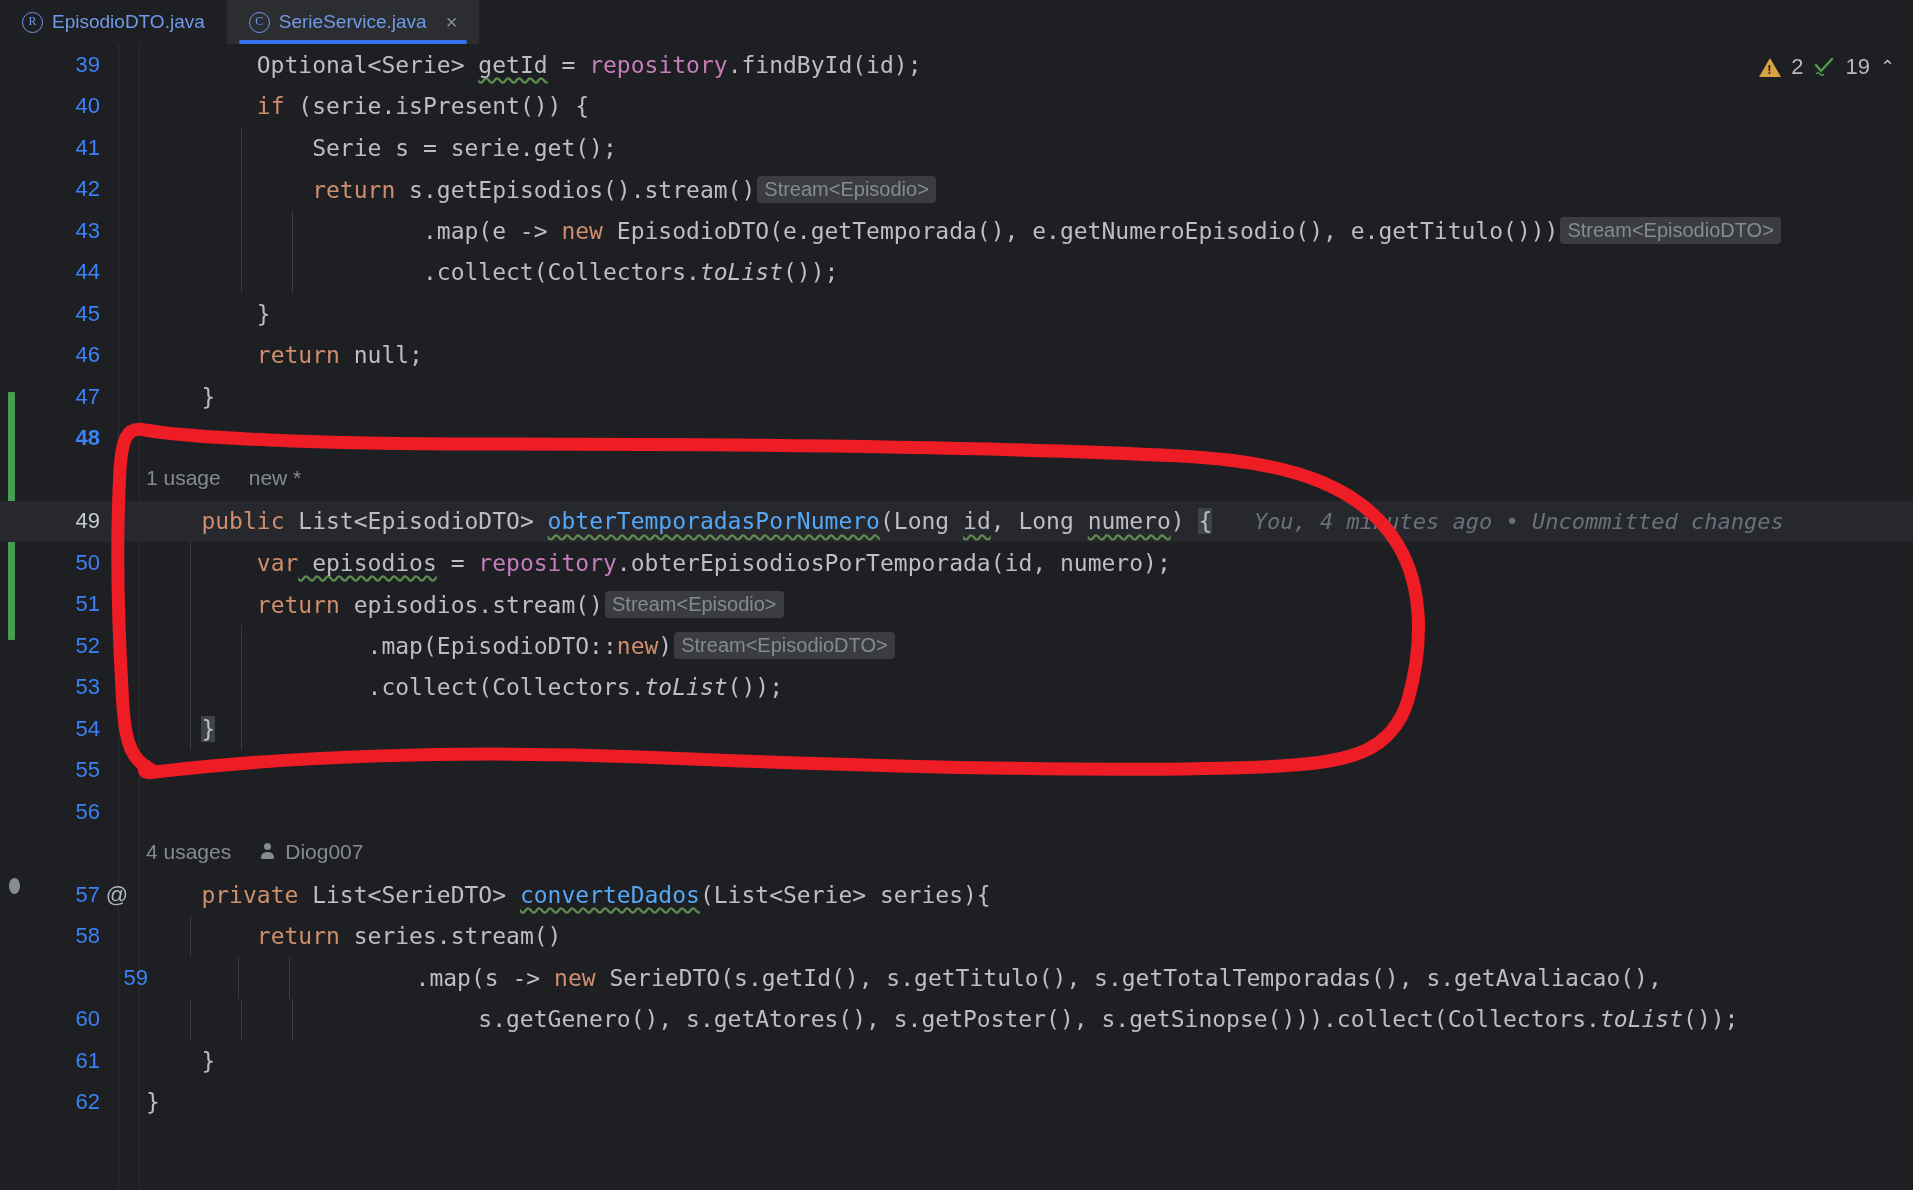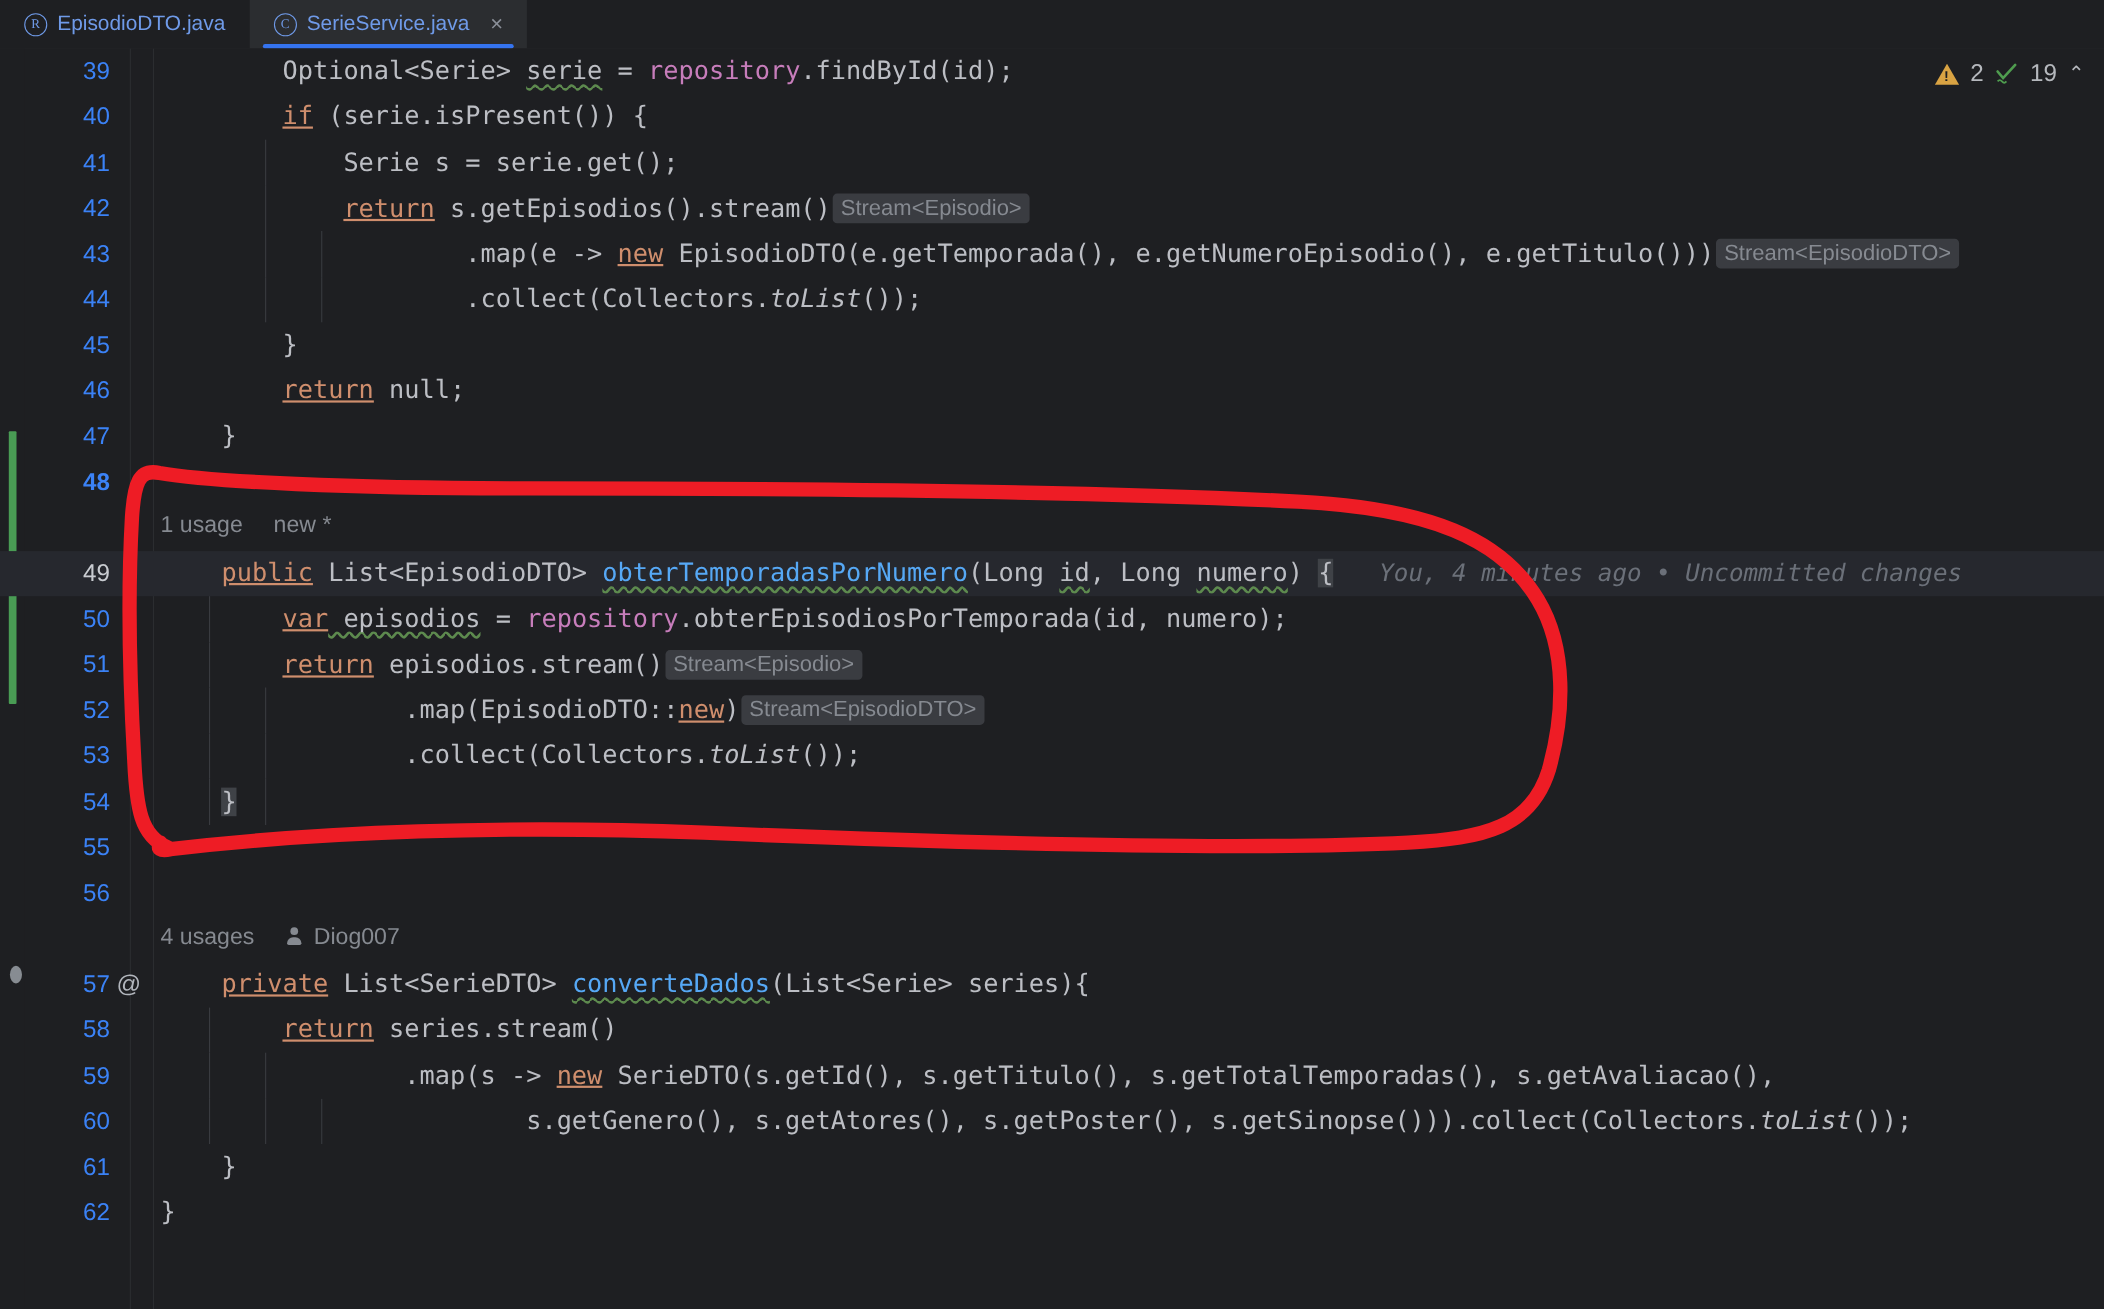--- a/index.html
+++ b/index.html
@@ -92,21 +92,21 @@
   .person-icon::before{
     content:"";position:absolute;left:5px;top:0;width:7px;height:7px;
     border-radius:50%;background:#868a91;
   }
   .person-icon::after{
     content:"";position:absolute;left:2px;top:9px;width:13px;height:7px;
     border-radius:7px 7px 2px 2px;background:#868a91;
   }
 
   
-  .kw{color:#cf8e6d;text-decoration:underline;}
+  .kw{color:#cf8e6d;}
   .fn-decl{color:#56a8f5;}
   .field{color:#c77dbb;}
   .plain{color:#bcbec4;}
   .ital{font-style:italic;color:#bcbec4;}
   .sq{
     text-decoration:underline wavy #5d8a4e;
     text-decoration-skip-ink:none;text-underline-offset:4px;
   }
   .brace-hl{background:#3f4247;}
 
@@ -179,21 +179,21 @@
         </svg>
       </span>
       <span>19</span>
       <span class="chevron">⌃</span>
     </div>
 
     <div class="rows">
 
       <div class="row" style="top:0;position:absolute;width:1913px;">
         <span class="lnum">39</span>
-        <span class="code"><span class="plain">        Optional&lt;Serie&gt; </span><span class="plain sq">serie</span><span class="plain"> = </span><span class="field">repository</span><span class="plain">.findById(id);</span></span>
+        <span class="code"><span class="plain">        Optional&lt;Serie&gt; </span><span class="plain sq">getId</span><span class="plain"> = </span><span class="field">repository</span><span class="plain">.findById(id);</span></span>
       </div>
 
       <div class="row" style="top:41.5px;position:absolute;width:1913px;">
         <span class="lnum">40</span>
         <span class="code"><span class="plain">        </span><span class="kw">if</span><span class="plain"> (serie.isPresent()) {</span></span>
       </div>
 
       <div class="row" style="top:83px;position:absolute;width:1913px;">
         <div class="iguide" style="left:241px;"></div>
         <span class="lnum">41</span>
@@ -310,21 +310,21 @@
         <span class="gmark">@</span>
         <span class="code"><span class="plain">    </span><span class="kw">private</span><span class="plain"> List&lt;SerieDTO&gt; </span><span class="fn-decl sq">converteDados</span><span class="plain">(List&lt;Serie&gt; series){</span></span>
       </div>
 
       <div class="row" style="top:871.5px;position:absolute;width:1913px;">
         <div class="iguide" style="left:190px;"></div>
         <span class="lnum">58</span>
         <span class="code"><span class="plain">        </span><span class="kw">return</span><span class="plain"> series.stream()</span></span>
       </div>
 
-      <div class="row" style="top:913px;position:absolute;width:1574px;">
+      <div class="row" style="top:913px;position:absolute;width:1574px;margin-left:48px;">
         <div class="iguide" style="left:190px;"></div>
         <div class="iguide" style="left:241px;"></div>
         <span class="lnum">59</span>
         <span class="code"><span class="plain">                .map(s -&gt; </span><span class="kw">new</span><span class="plain"> SerieDTO(s.getId(), s.getTitulo(), s.getTotalTemporadas(), s.getAvaliacao(),</span></span>
       </div>
 
       <div class="row" style="top:954.5px;position:absolute;width:1913px;">
         <div class="iguide" style="left:190px;"></div>
         <div class="iguide" style="left:241px;"></div>
         <div class="iguide" style="left:292px;"></div>

